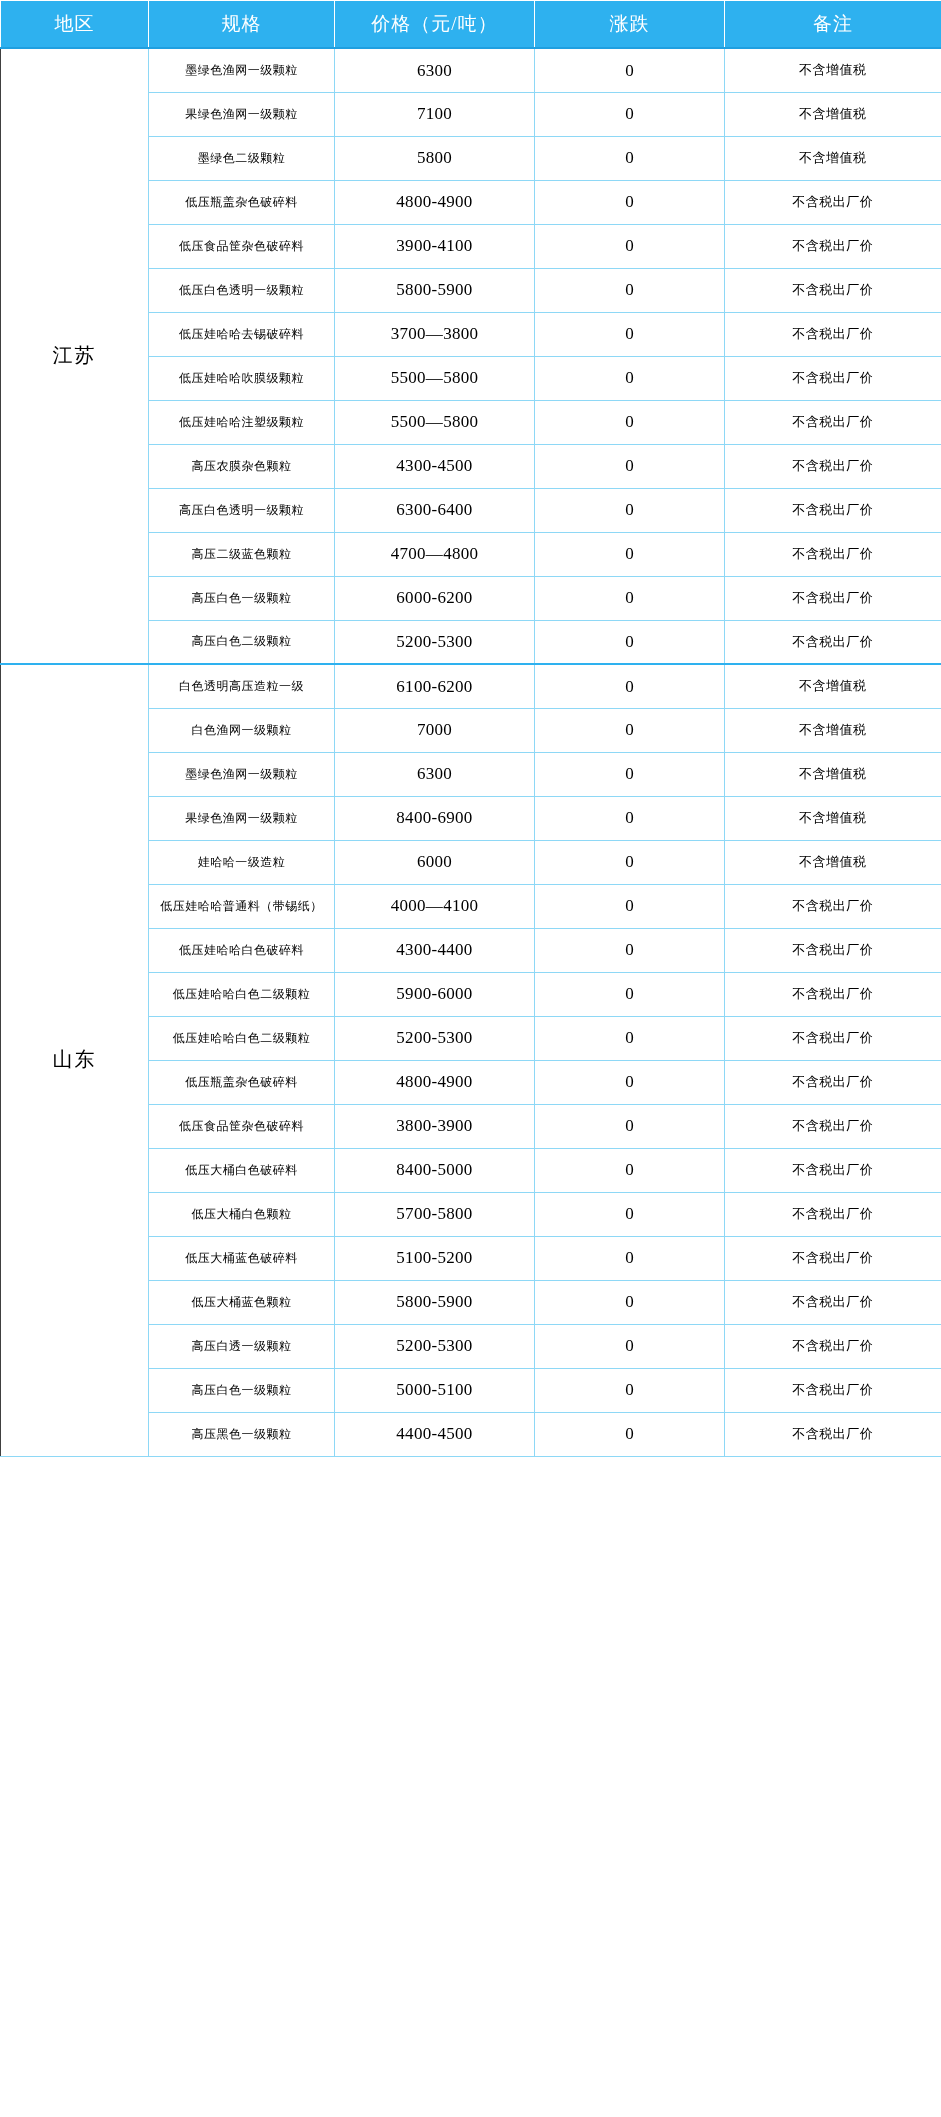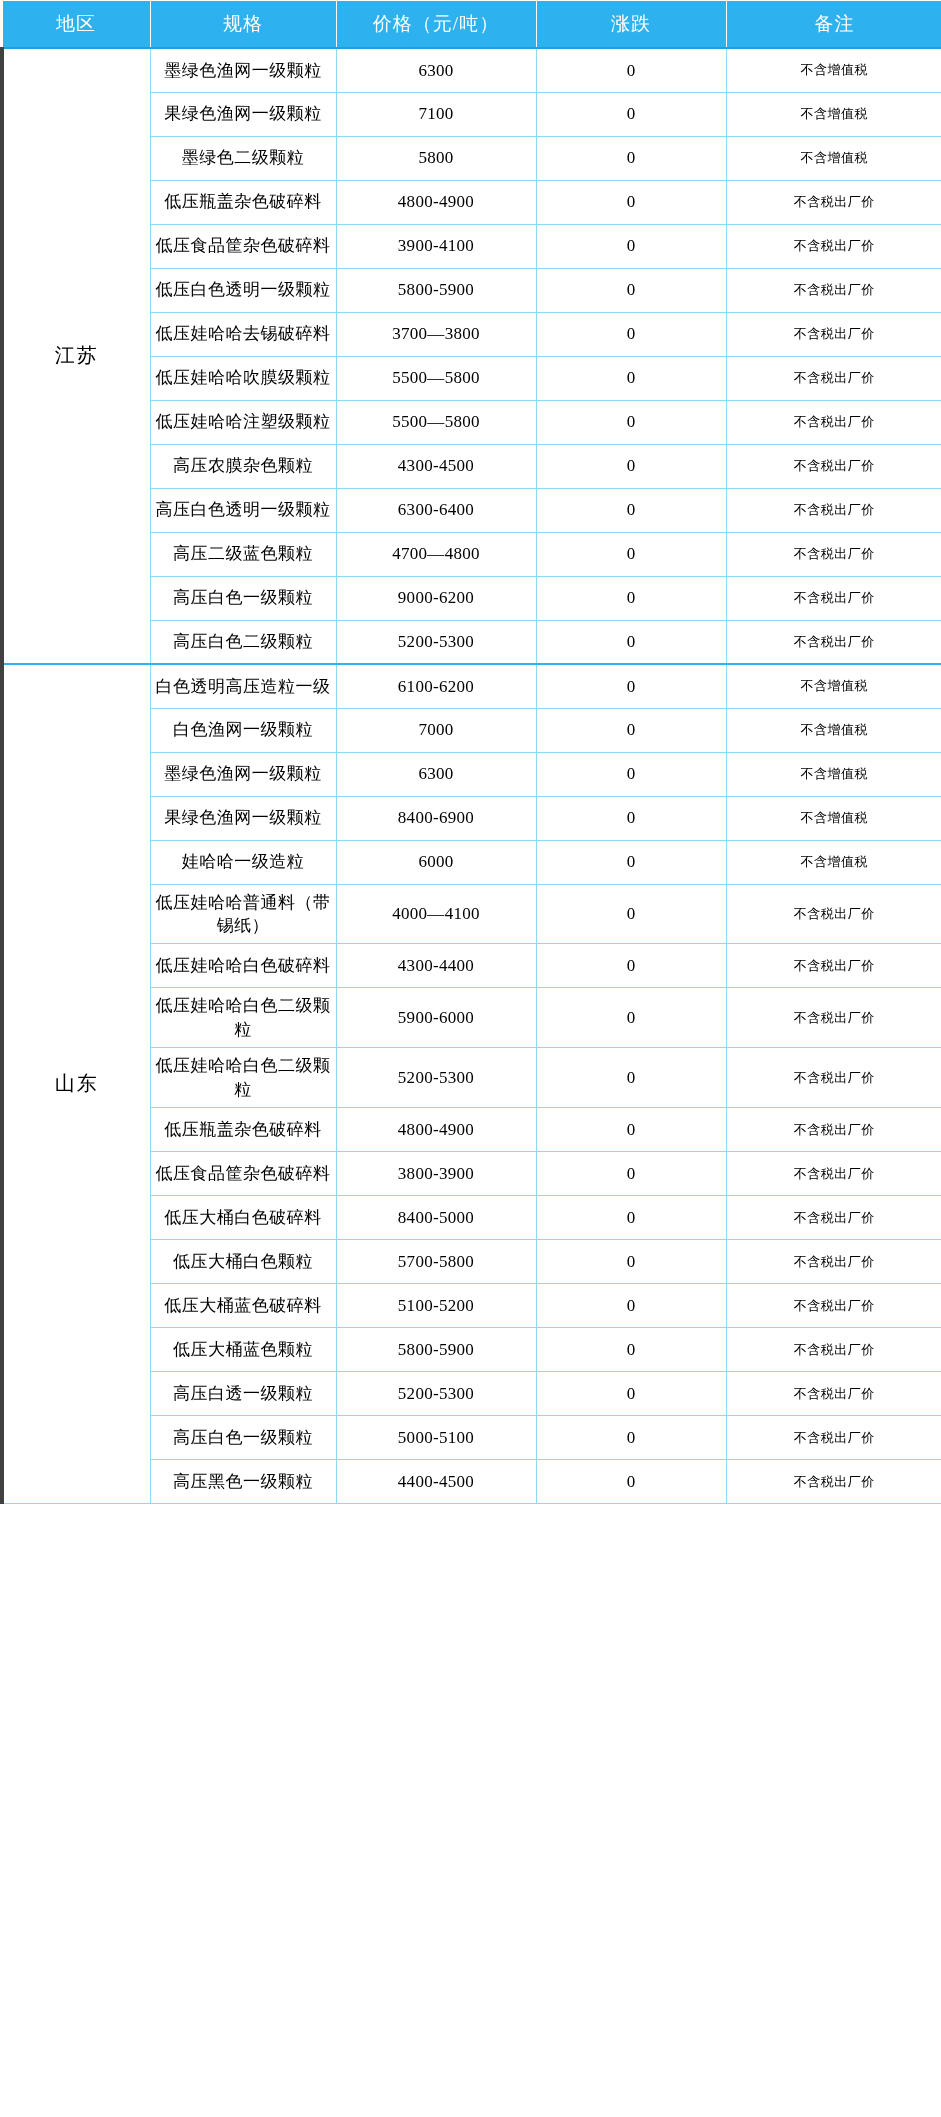--- a/index.html
+++ b/index.html
@@ -45,28 +45,28 @@
     vertical-align: middle;
     font-size: 17px;
     line-height: 1.38;
     padding: 6px 4px;
     height: 44px;
     box-sizing: border-box;
   }
   tbody td.region {
     font-size: 20px;
     letter-spacing: 2px;
-    border-left: 4px solid #404040;
+    border-left: 1px solid #404040;
     border-right: 1px solid #8ed8f6;
   }
   tbody tr.region-start td {
     border-top: 2px solid #2eb1ef;
   }
   tbody td.spec {
-    font-size: 17px;
+    font-size: 12px;
     letter-spacing: 0.5px;
   }
   tbody td.price {
     font-size: 17px;
     letter-spacing: 0.3px;
     text-align: center;
   }
   tbody td.change {
     font-size: 17px;
   }
@@ -168,21 +168,21 @@
           <td class="note last-col">不含税出厂价</td>
         </tr>
         <tr>
           <td class="spec">高压二级蓝色颗粒</td>
           <td class="price">4700—4800</td>
           <td class="change">0</td>
           <td class="note last-col">不含税出厂价</td>
         </tr>
         <tr>
           <td class="spec">高压白色一级颗粒</td>
-          <td class="price">9000-6200</td>
+          <td class="price">6000-6200</td>
           <td class="change">0</td>
           <td class="note last-col">不含税出厂价</td>
         </tr>
         <tr>
           <td class="spec">高压白色二级颗粒</td>
           <td class="price">5200-5300</td>
           <td class="change">0</td>
           <td class="note last-col">不含税出厂价</td>
         </tr>
         <tr class="region-start">

